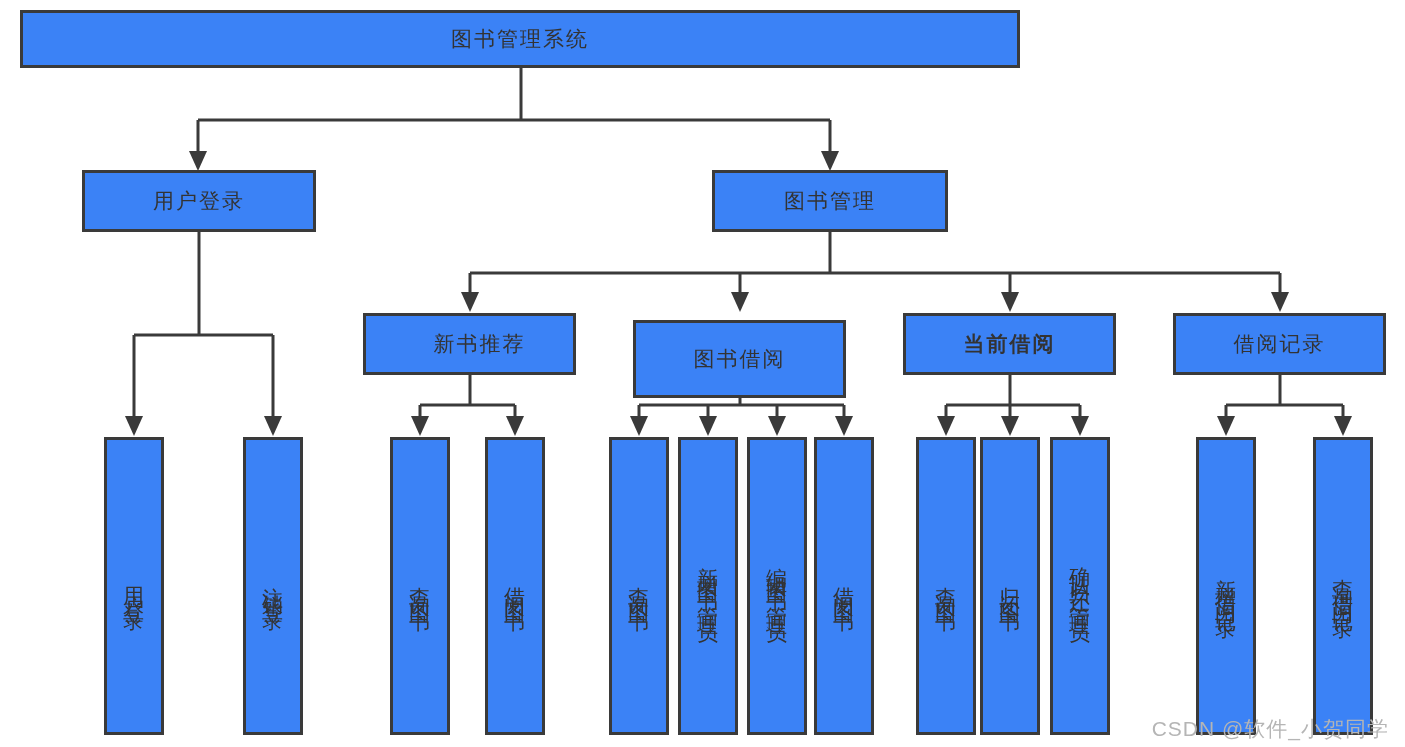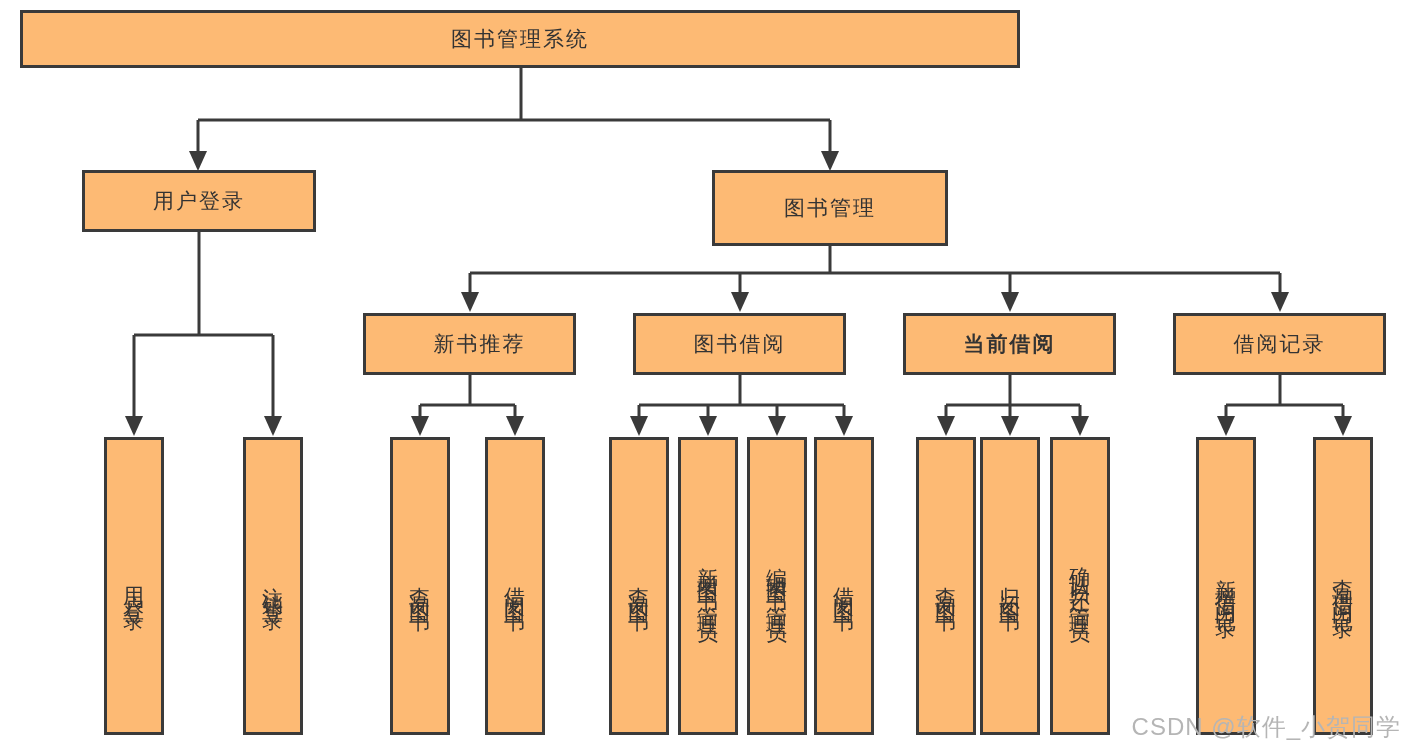--- a/index.html
+++ b/index.html
@@ -26,43 +26,43 @@
     stroke-width: 3;
     fill: none;
   }
   svg.wires polygon {
     fill: #3a3a3a;
     stroke: none;
   }
 
   .node {
     position: absolute;
-    background: #fdba74;
+    background: #3b82f6;
     border: 3px solid #3a3a3a;
     color: #333333;
     display: flex;
     align-items: center;
     justify-content: center;
     z-index: 2;
     font-size: 21px;
   }
   .node.h { letter-spacing: 2px; }
   .node.v {
     writing-mode: vertical-rl;
     text-orientation: mixed;
     letter-spacing: 8px;
     line-height: 1;
   }
 
   .watermark {
     position: absolute;
-    right: 4px;
+    right: 16px;
     bottom: 4px;
     z-index: 5;
-    font-size: 24px;
+    font-size: 21px;
     letter-spacing: 1px;
     color: #b5b5b5;
   }
 </style>
 </head>
 <body>
 
 <div class="canvas">
 
   <svg class="wires" viewBox="0 0 1405 747">
@@ -104,24 +104,24 @@
     <g>
       <path d="M1280 375 V405 M1226 405 H1343 M1226 405 V418 M1343 405 V418"></path>
       <polygon points="1217,416 1235,416 1226,436"></polygon>
       <polygon points="1334,416 1352,416 1343,436"></polygon>
     </g>
   </svg>
 
   <div class="node h" style="left:20px; top:10px; width:1000px; height:58px;">图书管理系统</div>
 
   <div class="node h" style="left:82px; top:170px; width:234px; height:62px;">用户登录</div>
-  <div class="node h" style="left:712px; top:170px; width:236px; height:76px;">图书管理</div>
+  <div class="node h" style="left:712px; top:170px; width:236px; height:62px;">图书管理</div>
 
   <div class="node h" style="left:363px; top:313px; width:213px; height:62px;padding-left:20px;">新书推荐</div>
-  <div class="node h" style="left:633px; top:313px; width:213px; height:62px;">图书借阅</div>
+  <div class="node h" style="left:633px; top:320px; width:213px; height:78px;">图书借阅</div>
   <div class="node h" style="left:903px; top:313px; width:213px; height:62px;font-weight:bold;">当前借阅</div>
   <div class="node h" style="left:1173px; top:313px; width:213px; height:62px;">借阅记录</div>
 
   <div class="node v" style="left:104px; top:437px; width:60px; height:298px;">用户登录</div>
   <div class="node v" style="left:243px; top:437px; width:60px; height:298px;">注销登录</div>
 
   <div class="node v" style="left:390px; top:437px; width:60px; height:298px;">查询图书</div>
   <div class="node v" style="left:485px; top:437px; width:60px; height:298px;">借阅图书</div>
 
   <div class="node v" style="left:609px; top:437px; width:60px; height:298px;">查询图书</div>

